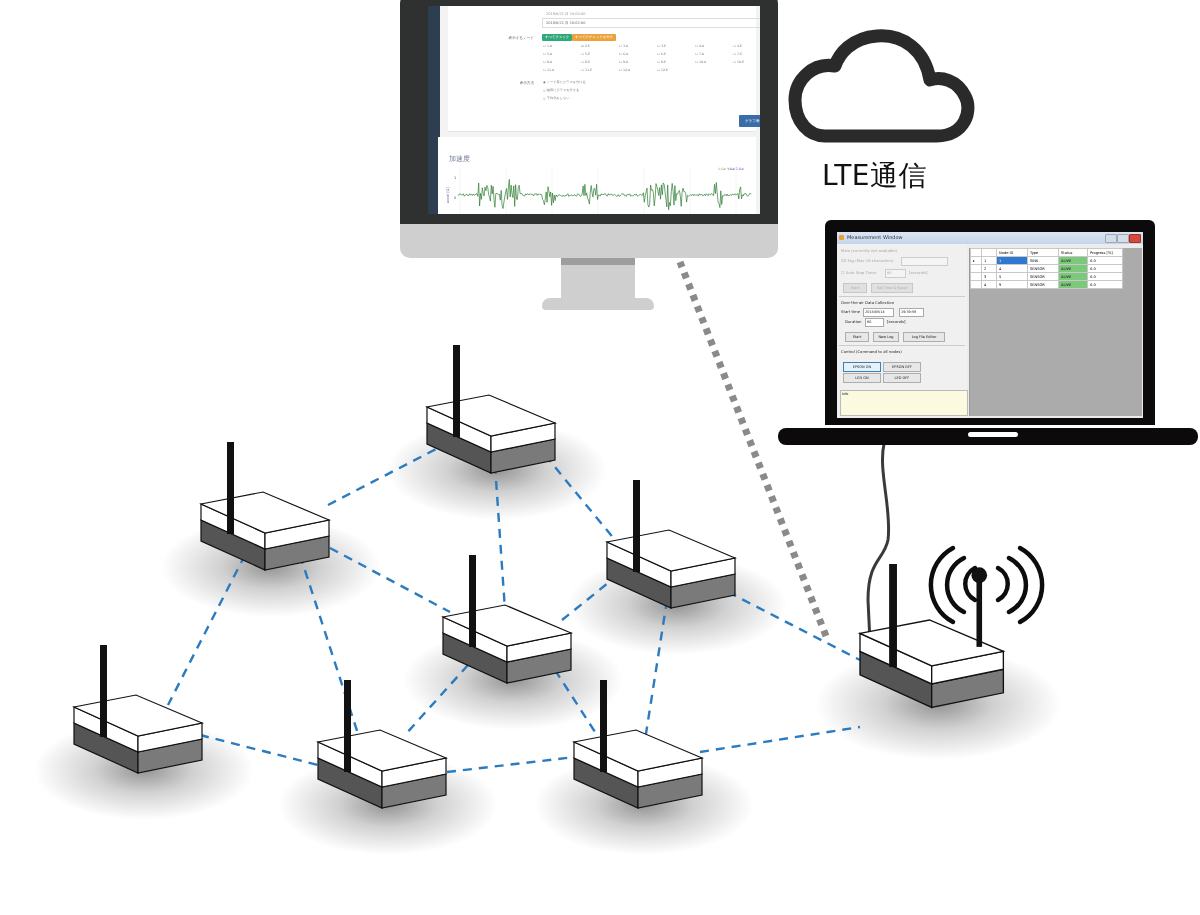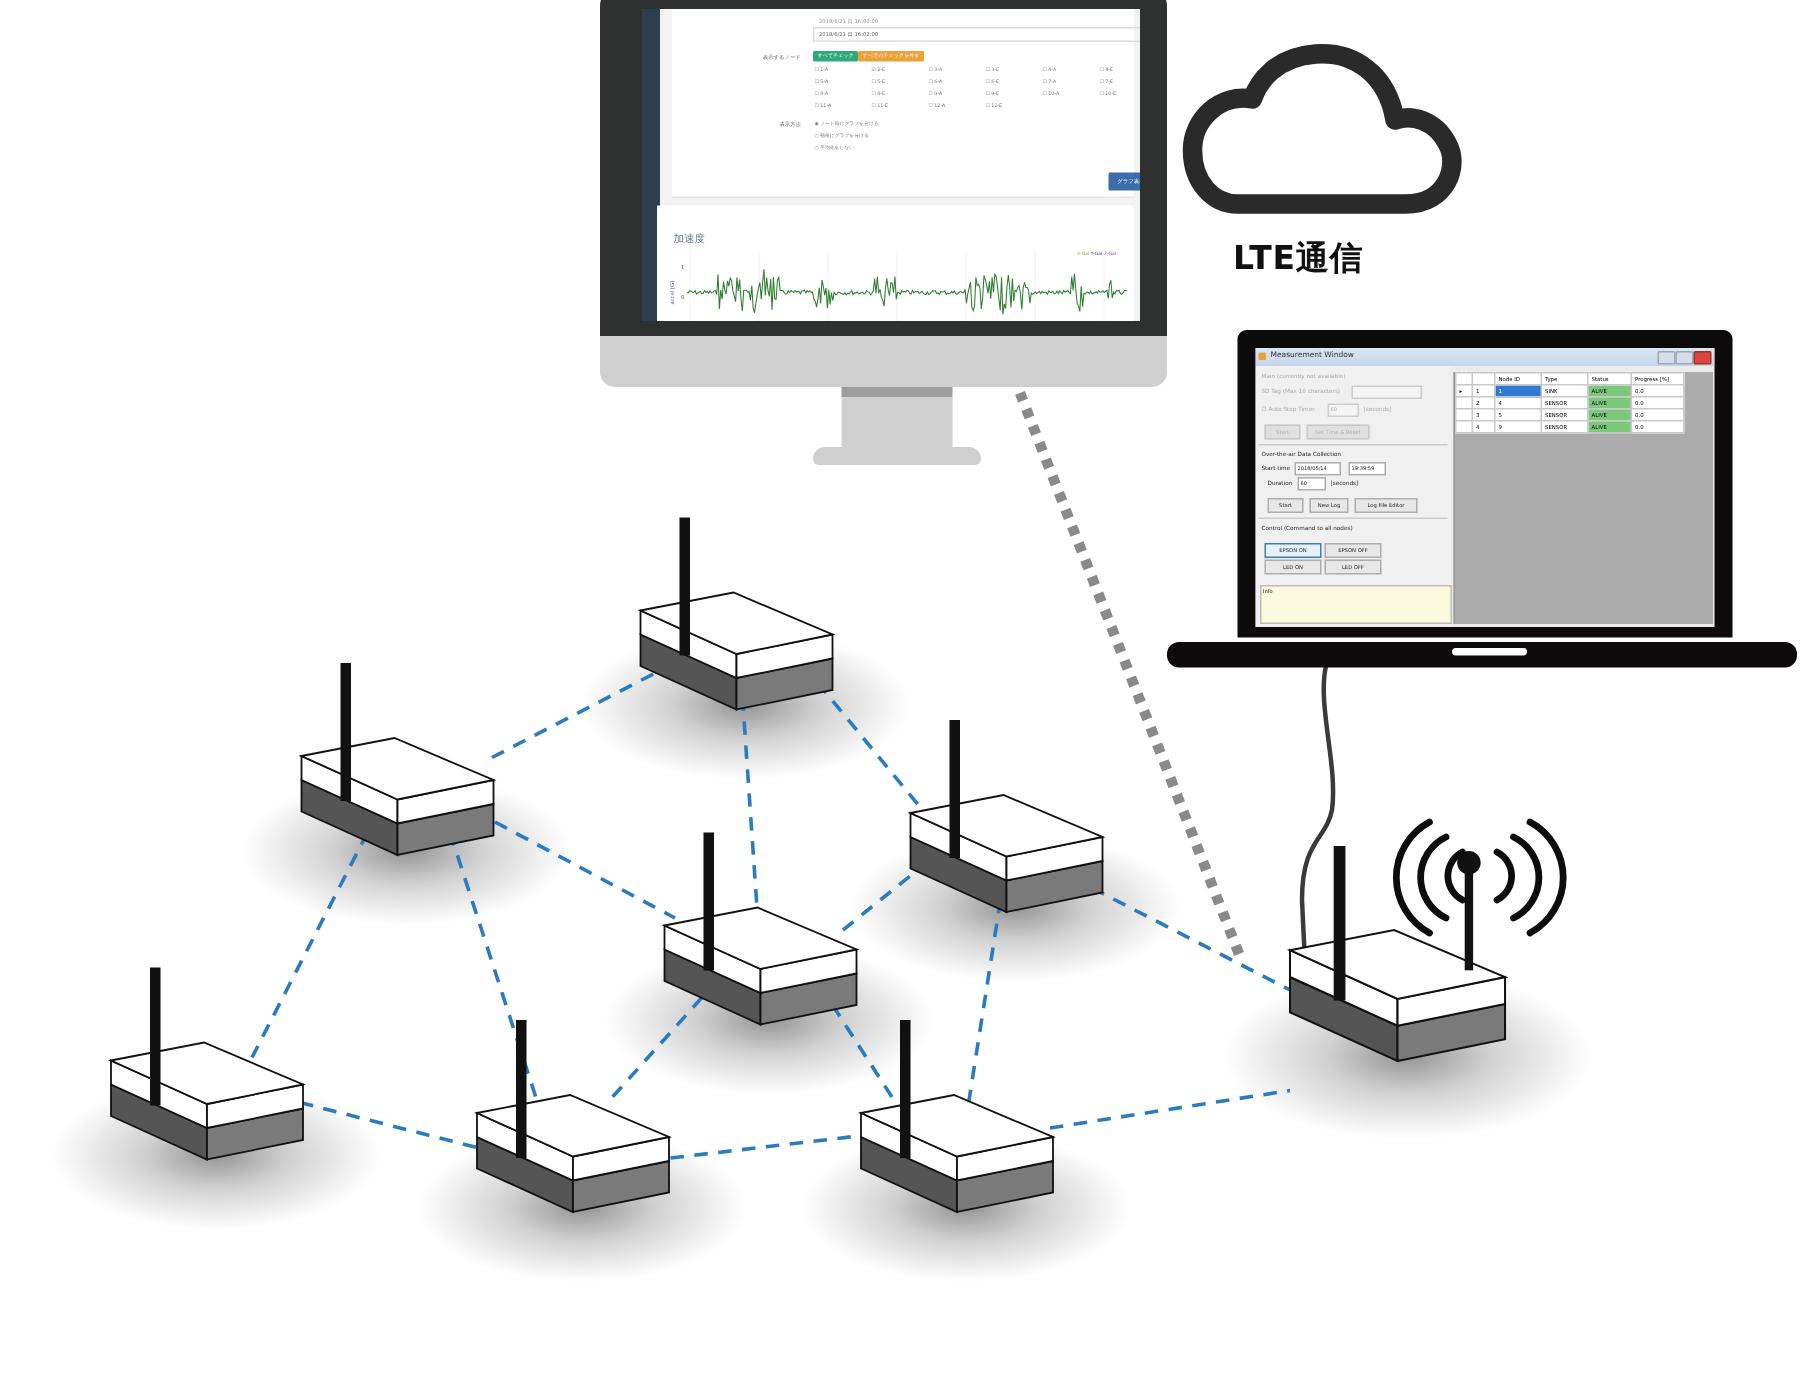--- a/index.html
+++ b/index.html
@@ -22,21 +22,21 @@
   .badge { position: absolute; font-size: 3.4px; color: #fff; padding: 1px 3px; border-radius: 1px; line-height: 5px; }
   .node-grid { position: absolute; left: 95px; top: 38px; width: 230px; }
   .node-cb { position: absolute; font-size: 3.2px; color: #777; white-space: nowrap; }
   .radio-opt { position: absolute; font-size: 3.2px; color: #777; white-space: nowrap; }
   .graph-btn { position: absolute; left: 291px; top: 109px; width: 30px; height: 12px; background: #3b6ea8; color: #fff; font-size: 3.6px; text-align: center; line-height: 12px; border-radius: 1px; }
   .chart-panel { position: absolute; left: 10px; top: 131px; width: 318px; height: 80px; background: #fff; }
   .chart-title { position: absolute; left: 11px; top: 17px; font-size: 7px; color: #6a7793; font-family: Liberation Serif, serif; }
   .chart-legend { position: absolute; right: 12px; top: 30px; font-size: 3px; }
 
   
-  .lte-label { position: absolute; left: 822px; top: 157px; font-size: 22px; font-weight: bold; color: #111; letter-spacing: 0.5px; font-family: "DejaVu Sans", sans-serif; }
+  .lte-label { position: absolute; left: 822px; top: 157px; font-size: 28px; font-weight: normal; color: #111; letter-spacing: 0.5px; font-family: "DejaVu Sans", sans-serif; }
 
   
   .laptop { position: absolute; left: 775px; top: 220px; width: 425px; height: 226px; }
   .laptop-lid { position: absolute; left: 50px; top: 0; width: 330px; height: 205px; background: #0c0a0a; border-radius: 6px 6px 0 0; }
   .laptop-base { position: absolute; left: 3px; top: 208px; width: 420px; height: 17px; background: #0c0a0a; border-radius: 8px; }
   .laptop-notch { position: absolute; left: 190px; top: 4px; width: 50px; height: 5px; background: #fff; border-radius: 3px; }
   .laptop-screen { position: absolute; left: 12px; top: 12px; width: 306px; height: 186px; background: #ececec; overflow: hidden; }
   .win-titlebar { position: absolute; left: 0; top: 0; width: 100%; height: 12px; background: linear-gradient(#dbe6f4, #c4d5ea); }
   .win-title { position: absolute; left: 10px; top: 2px; font-size: 5px; color: #333; }
   .win-icon { position: absolute; left: 2px; top: 3px; width: 5px; height: 5px; background: #e8a13a; border-radius: 1px; }

